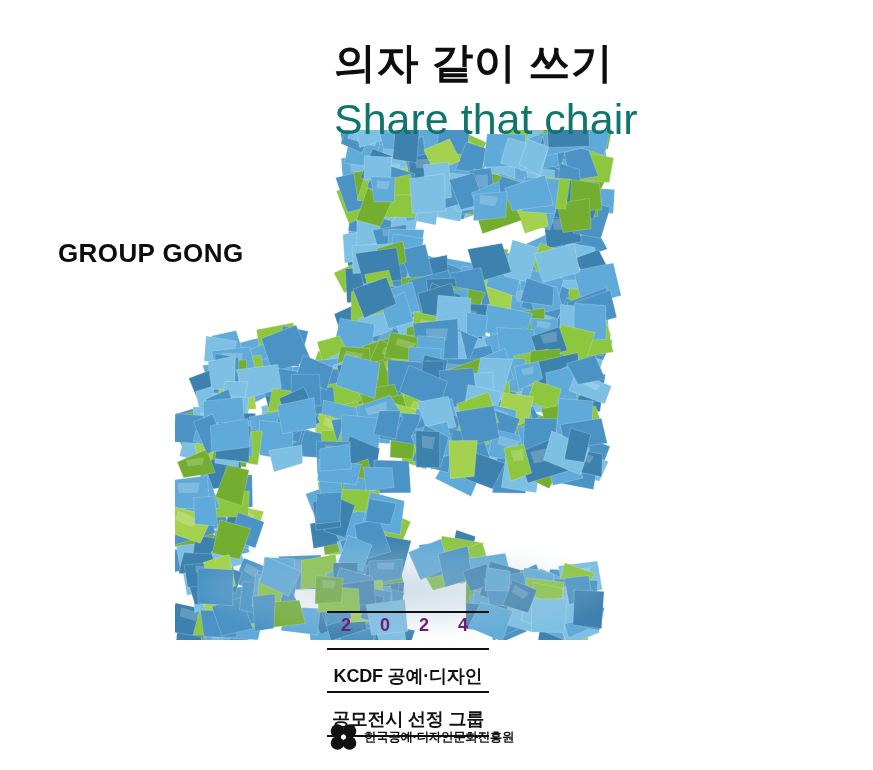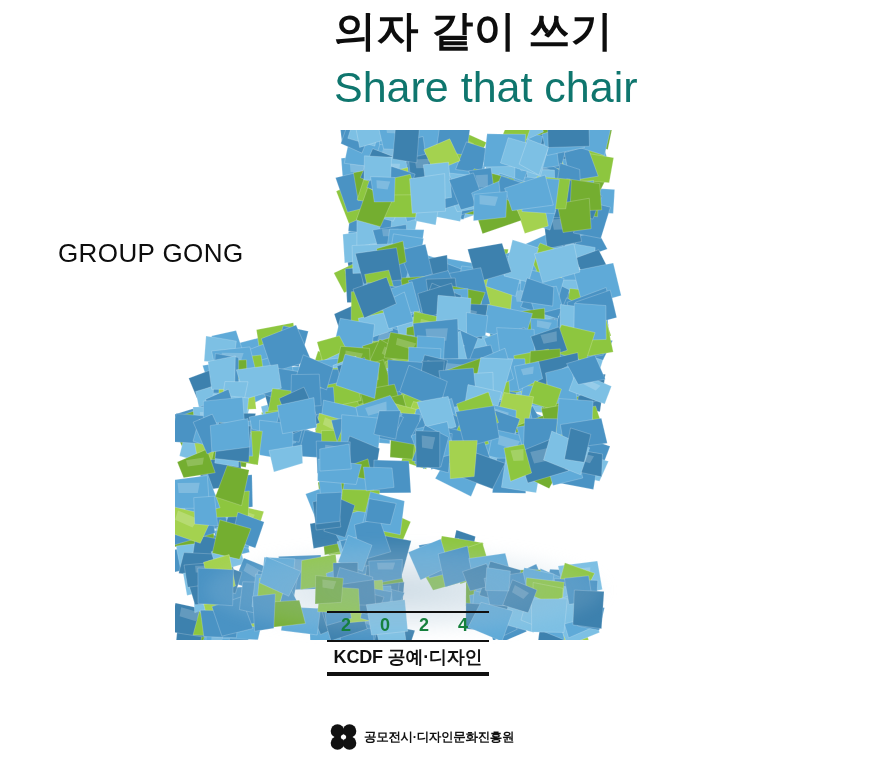--- a/index.html
+++ b/index.html
@@ -20,21 +20,21 @@
   #poster {
     position: absolute;
     inset: 0;
     background: #ffffff;
   }
 
   
   .headline {
     position: absolute;
     left: 334px;
-    top: 8px;
+    top: 40px;
     width: 520px;
     z-index: 40;
   }
   .title-ko {
     font-size: 42px;
     font-weight: 700;
     letter-spacing: 0.5px;
     line-height: 1.08;
     color: #0d0d0d;
     margin: 0;
@@ -61,21 +61,21 @@
     font-size: 25px;
     font-weight: 700;
     letter-spacing: 0.5px;
     line-height: 1.1;
     margin: 0;
     color: #0d0d0d;
     white-space: nowrap;
   }
   .group-en {
     font-size: 26px;
-    font-weight: 400;
+    font-weight: 700;
     letter-spacing: 0.4px;
     line-height: 1.1;
     margin: 17px 0 0 0;
     color: #0d0d0d;
     white-space: nowrap;
   }
 
   
   .chair-stage {
     position: absolute;
@@ -117,30 +117,30 @@
   }
   .badge-rule {
     height: 2px;
     background: #111111;
     width: 100%;
   }
   .badge-year {
     font-size: 18px;
     font-weight: 700;
     letter-spacing: 12px;
-    padding: 3px 0 4px 5px;
+    padding: 3px 0 12px 5px;
     line-height: 1.1;
-    color: #15803d;
+    color: #701a75;
     white-space: nowrap;
   }
   .badge-line {
     font-size: 18px;
     font-weight: 700;
     letter-spacing: -0.2px;
-    padding: 5px 0 5px 0;
+    padding: 16px 0 5px 0;
     line-height: 1.15;
     color: #111111;
     white-space: nowrap;
   }
 
   
   .org {
     position: absolute;
     left: 330px;
     top: 724px;
@@ -1074,27 +1074,28 @@
         </g>
     </svg>
   </div>
 
   <div class="badge">
     <div class="badge-rule"></div>
     <div class="badge-year">2 0 2 4</div>
     <div class="badge-rule"></div>
     <div class="badge-line">KCDF 공예·디자인</div>
     <div class="badge-rule"></div>
+    <div class="badge-line">공모전시 선정  그룹</div>
     <div class="badge-rule"></div>
   </div>
 
   <div class="org">
     <svg class="org-mark" viewBox="0 0 54 52">
       <circle cx="15" cy="14" r="13.6" fill="#111111"></circle>
       <circle cx="39" cy="14" r="13.6" fill="#111111"></circle>
       <circle cx="15" cy="38" r="13.6" fill="#111111"></circle>
       <circle cx="39" cy="38" r="13.6" fill="#111111"></circle>
       <circle cx="27" cy="26" r="5.0" fill="#ffffff"></circle>
     </svg>
-    <span class="org-name">공모전시·디자인문화진흥원</span>
+    <span class="org-name">한국공예·디자인문화진흥원</span>
   </div>
 
 </div>
 
 </body></html>

